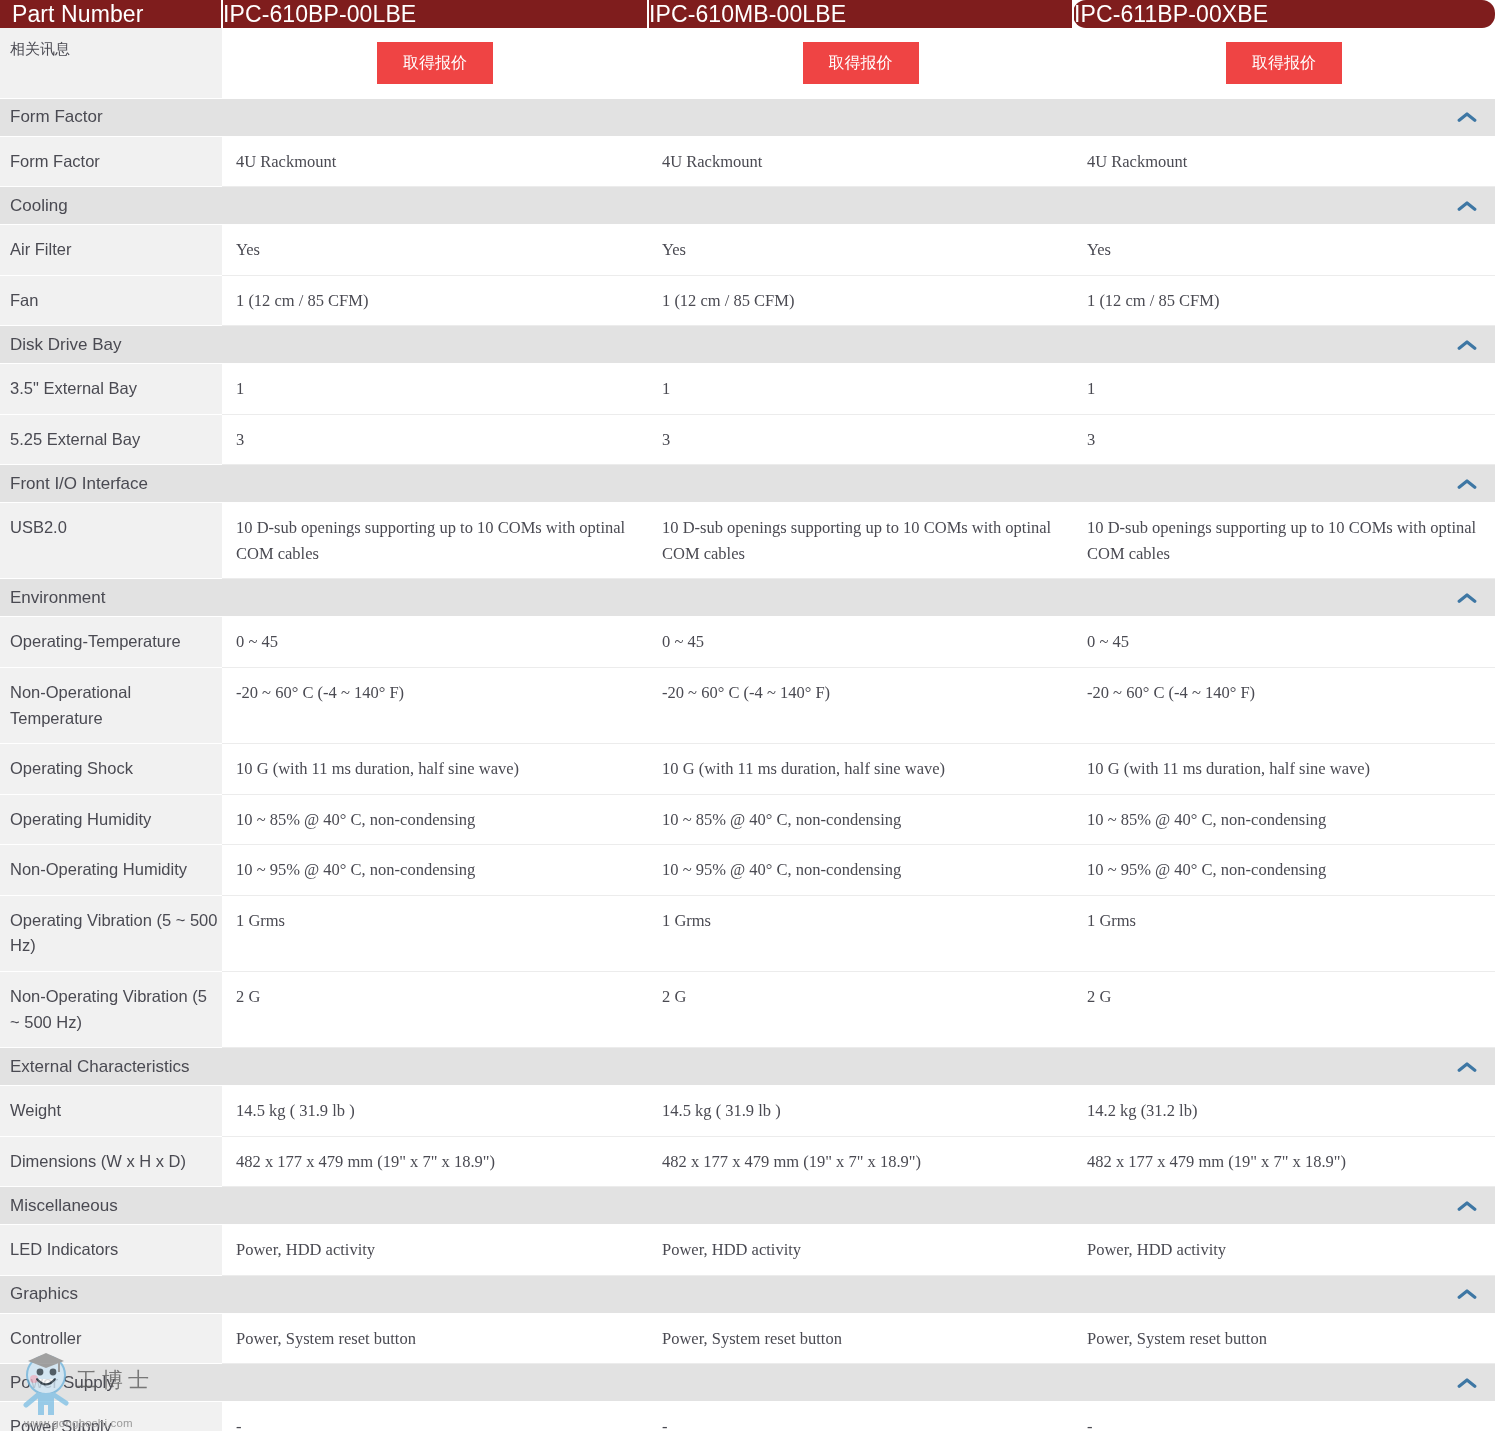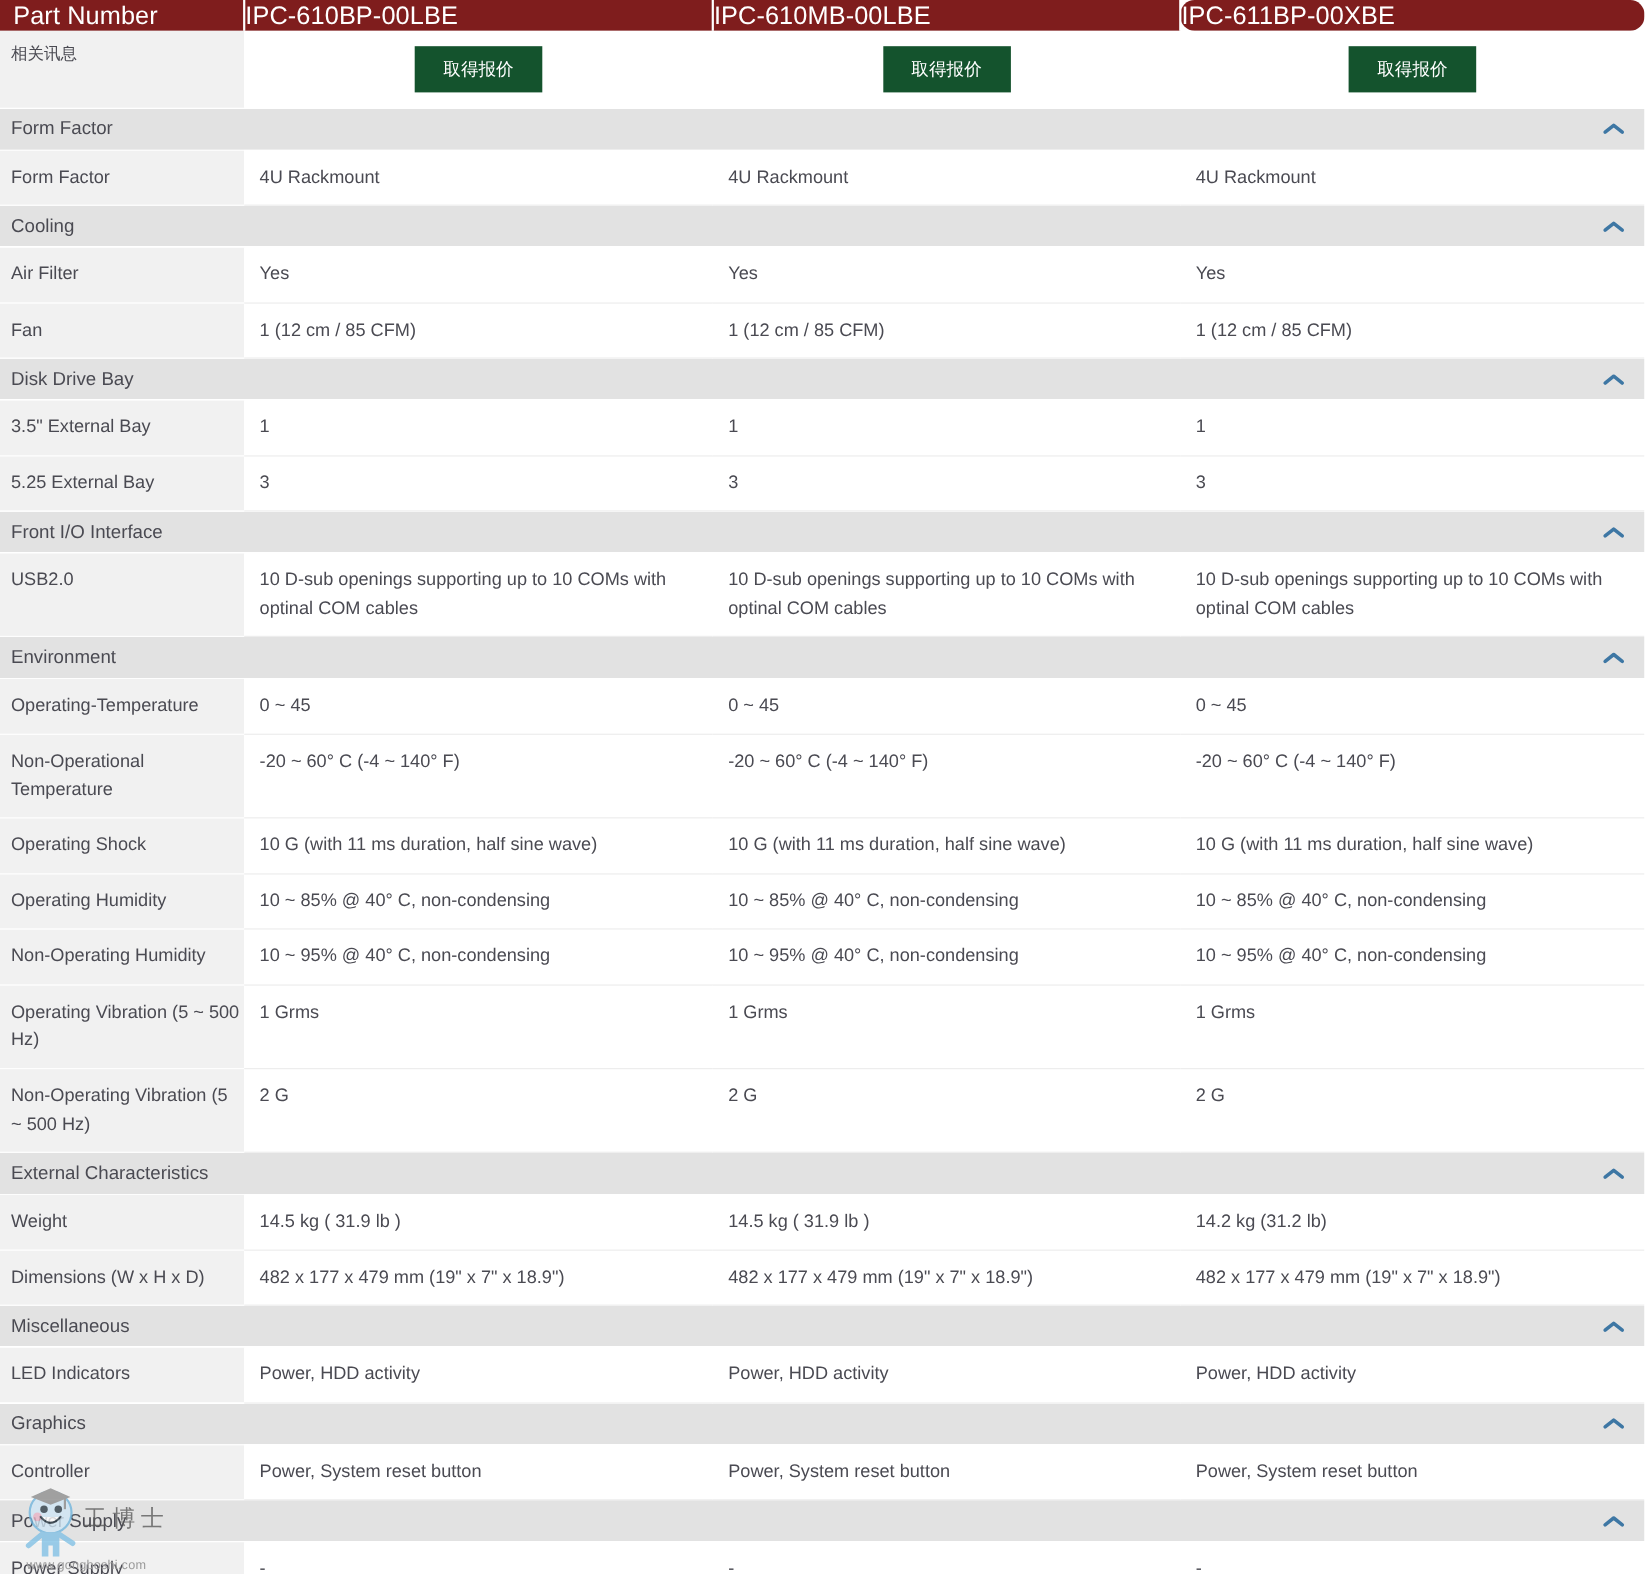--- a/index.html
+++ b/index.html
@@ -47,21 +47,21 @@
     background: #f1f1f1;
     color: #4a4a52;
     font-size: 15px;
     padding: 0 0 0 10px;
     vertical-align: top;
     padding-top: 12px;
   }
   .quote-btn-wrap { text-align: center; }
   .quote-btn {
     display: inline-block;
-    background: #14532d;
+    background: #ef4444;
     color: #ffffff;
     font-size: 16px;
     font-family: "DejaVu Sans", "Liberation Sans", sans-serif;
     border: none;
     padding: 12px 26px;
     cursor: pointer;
     line-height: 1.1;
   }
 
   
@@ -94,21 +94,21 @@
     background: #ffffff;
     border-bottom: 1px solid #ececec;
     line-height: 1.55;
   }
   .data-row td.label-cell {
     background: #f1f1f1;
     border-bottom: 1px solid #ffffff;
     padding-left: 10px;
     padding-right: 4px;
   }
-  .data-row td.val-cell { padding-left: 14px; }
+  .data-row td.val-cell { padding-left: 14px; font-family: Liberation Serif, serif; }
 
   .col-label { width: 222px; }
   .col-v1 { width: 426px; }
   .col-v2 { width: 425px; }
   .col-v3 { width: 422px; }
 
   
   .watermark {
     position: absolute;
     left: 14px;

